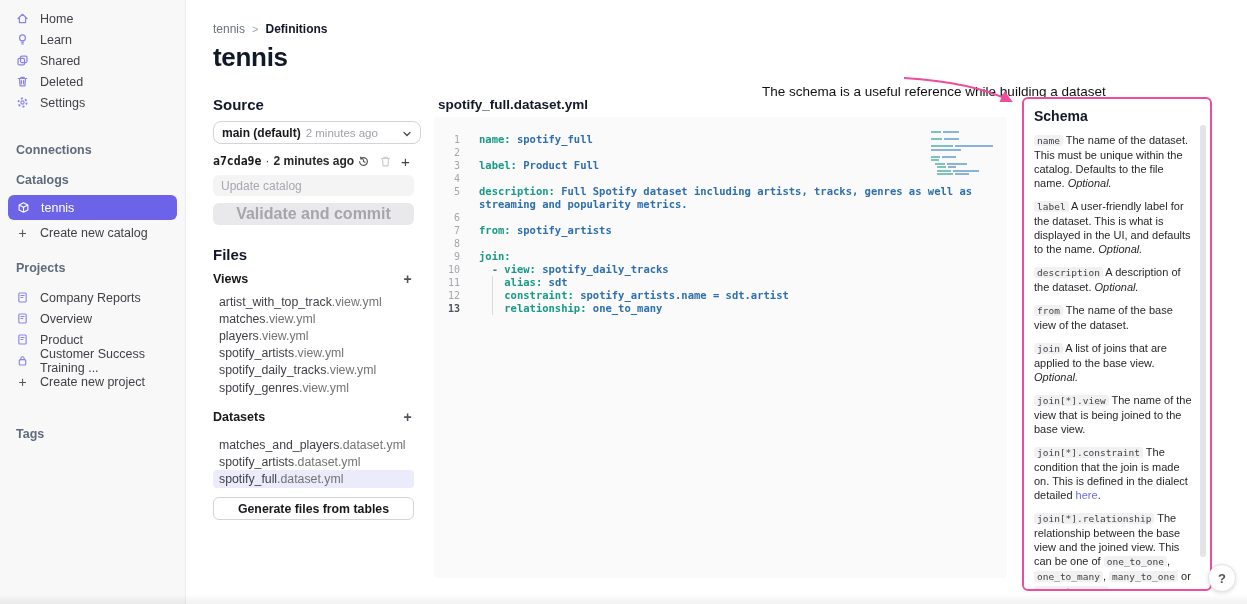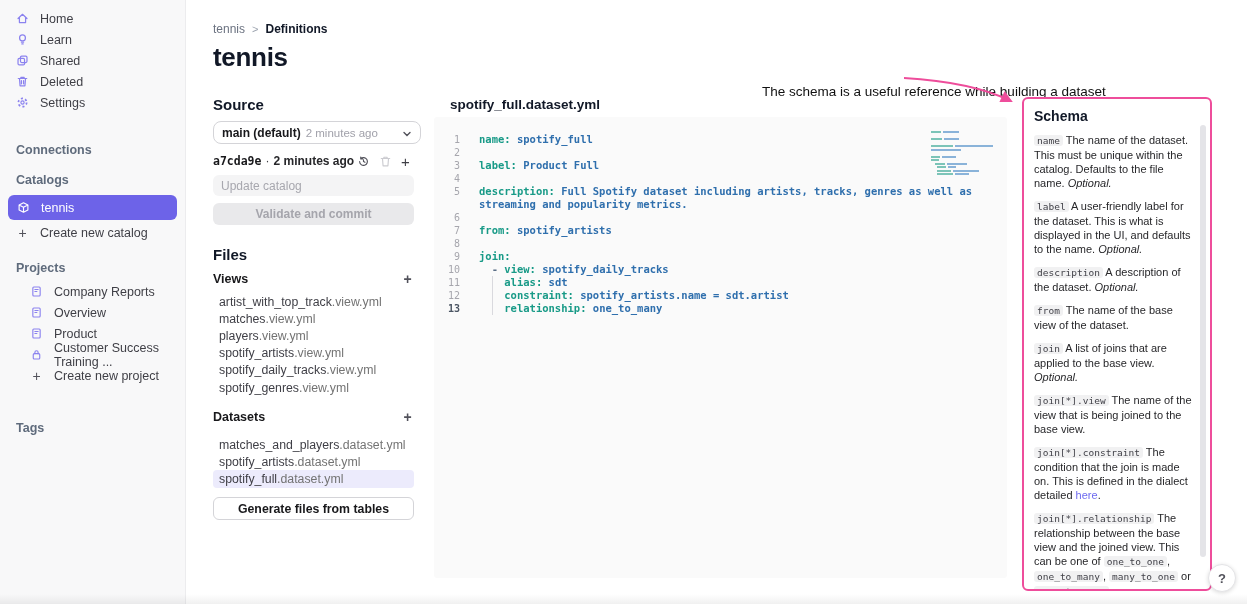--- a/index.html
+++ b/index.html
@@ -28,21 +28,21 @@
   .sec-projects   { margin-top:18px; }
   .sec-tags       { margin-top:35px; }
   .catalog-pill {
     margin:8px 8px 2px 8px; height:25px; border-radius:6px; background:#6d63e8;
     color:#fff; display:flex; align-items:center; gap:11px; padding:0 9px;
     font-size:12.5px; cursor:pointer;
   }
   .catalog-pill .icn { width:13px; height:13px; color:#fff; display:flex; }
   .catalog-pill .icn svg { width:13px; height:13px; }
   .plus-glyph { font-size:14px; color:#52525b; width:13px; text-align:center; flex:none; line-height:1; }
-  .proj-rows { margin-top:6px;padding-left:14px; }
+  .proj-rows { margin-top:12px; }
   .proj-rows .nav-item .icn { color:#8b82ef; }
 
   
   .leftcol { position:absolute; left:213px; top:0; width:201px; }
   .breadcrumb { position:absolute; top:22px; left:0; font-size:12px; display:flex; gap:7px; align-items:center; white-space:nowrap; }
   .breadcrumb .bc-parent { color:#6b7280; cursor:pointer; }
   .breadcrumb .bc-sep { color:#9ca3af; font-size:11px; }
   .breadcrumb .bc-current { color:#111827; font-weight:700; cursor:pointer; }
   .page-title { position:absolute; top:42px; left:0; font-size:26px; font-weight:700; color:#111827; letter-spacing:-0.3px; }
   .h-source { position:absolute; top:96px; left:0; font-size:15px; font-weight:700; color:#111827; }
@@ -69,21 +69,21 @@
 
   .update-input {
     position:absolute; top:175px; left:0; width:201px; height:21px;
     background:#f4f4f5; border:none; border-radius:6px; padding:0 8px;
     font-family:"Liberation Sans",sans-serif; font-size:12px; color:#27272a; outline:none;
   }
   .update-input::placeholder { color:#a7a7ae; }
   .validate-btn {
     position:absolute; top:203px; left:0; width:201px; height:22px;
     background:#e9e9eb; border:none; border-radius:6px; color:#a5a5ac;
-    font-size:12px; font-weight:600; font-family:"Liberation Sans",sans-serif; cursor:default;
+    font-size:16px; font-weight:600; font-family:"Liberation Sans",sans-serif; cursor:default;
   }
 
   .h-files { position:absolute; top:246px; left:0; font-size:15px; font-weight:700; color:#111827; }
   .group-head { position:absolute; left:0; width:201px; display:flex; align-items:center; font-size:12.5px; font-weight:700; color:#18181b; }
   .group-head .plus-glyph { margin-left:auto; cursor:pointer; }
   .gh-views { top:272px; }
   .gh-datasets { top:410px; }
   .file-list { position:absolute; left:0; width:201px; }
   .fl-views { top:293px; }
   .fl-datasets { top:436px; }
@@ -95,21 +95,21 @@
   .file-item .fext { color:#737373; }
   .file-item.selected { background:#ecebfc; }
   .generate-btn {
     position:absolute; top:497px; left:0; width:201px; height:23px;
     background:#fff; border:1px solid #d4d4d8; border-radius:6px;
     font-size:12.3px; font-weight:600; color:#18181b; font-family:"Liberation Sans",sans-serif; cursor:pointer;
   }
 
   
   .editorcol { position:absolute; left:434px; top:0; width:573px; }
-  .editor-filename { position:absolute; top:97px; left:16px; font-size:13.5px; font-weight:700; color:#111827; }
+  .editor-filename { position:absolute; top:97px; left:4px; font-size:13.5px; font-weight:700; color:#111827; }
   .editor-box {
     position:absolute; top:117px; left:0; width:573px; height:461px;
     background:#fafafa; border-radius:3px;
   }
   .code-pane { position:absolute; inset:0; padding:16px 0 0 10px; }
   .crow { display:flex; min-height:13px; }
   .crow .ln {
     width:16px; flex:none; text-align:right; color:#a6a6ad;
     font-family:"DejaVu Sans Mono", monospace; font-size:10px; line-height:13px;
   }

